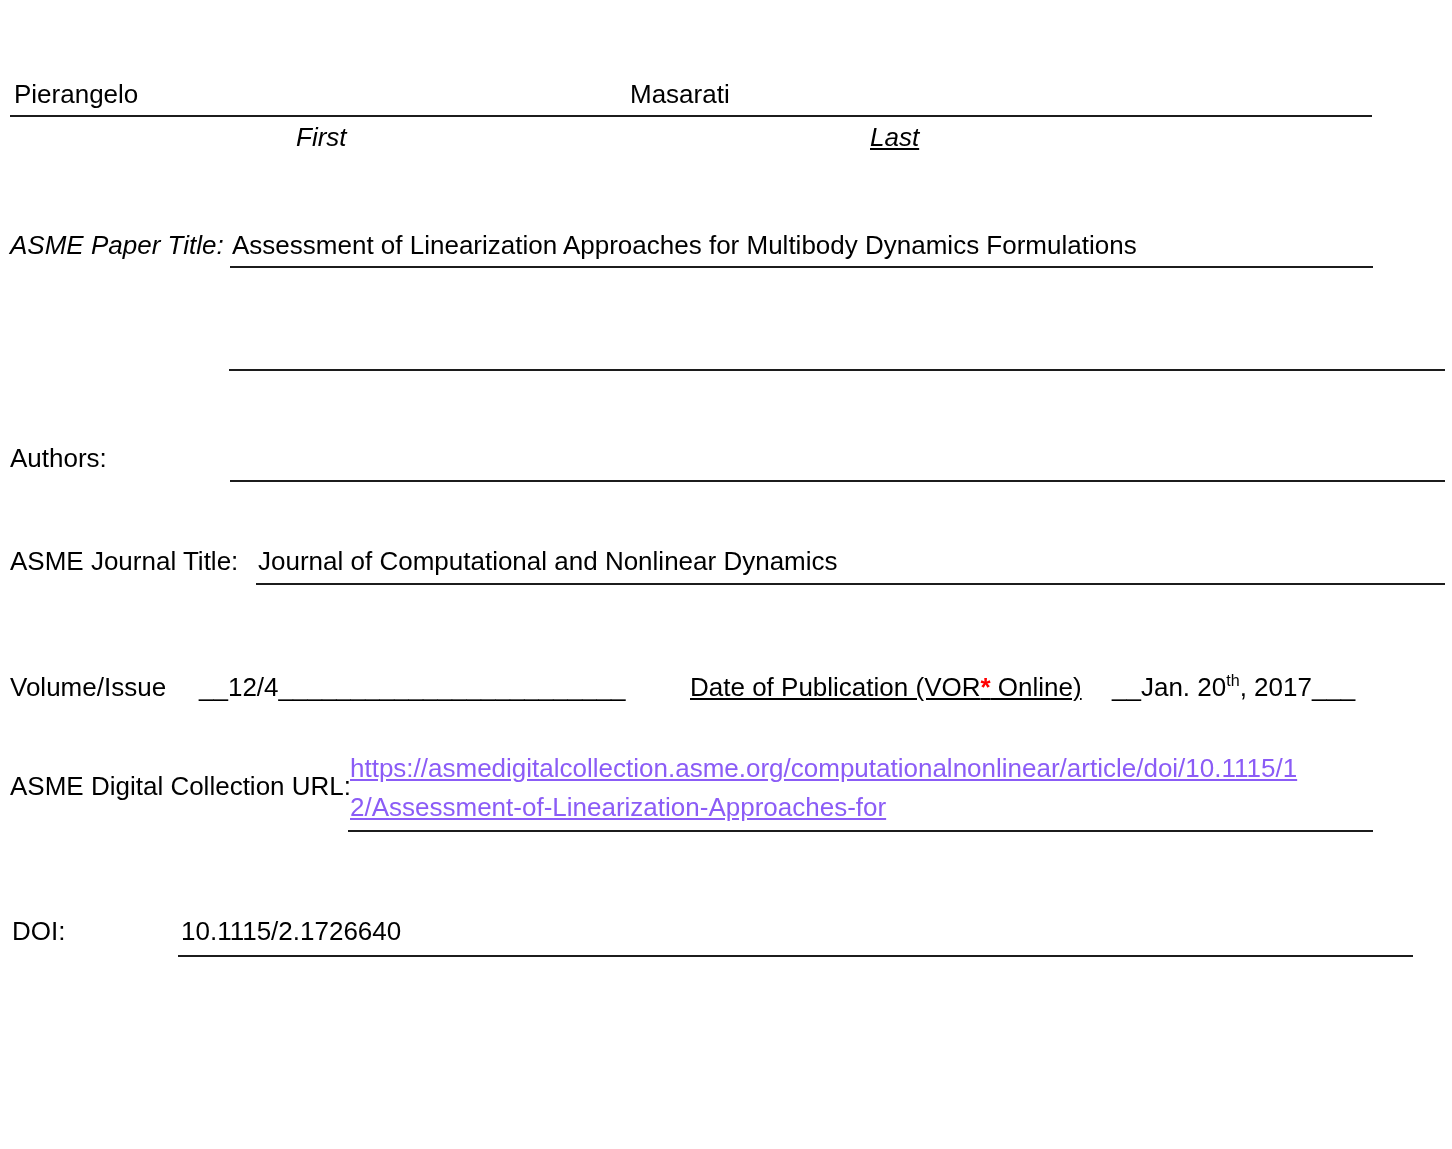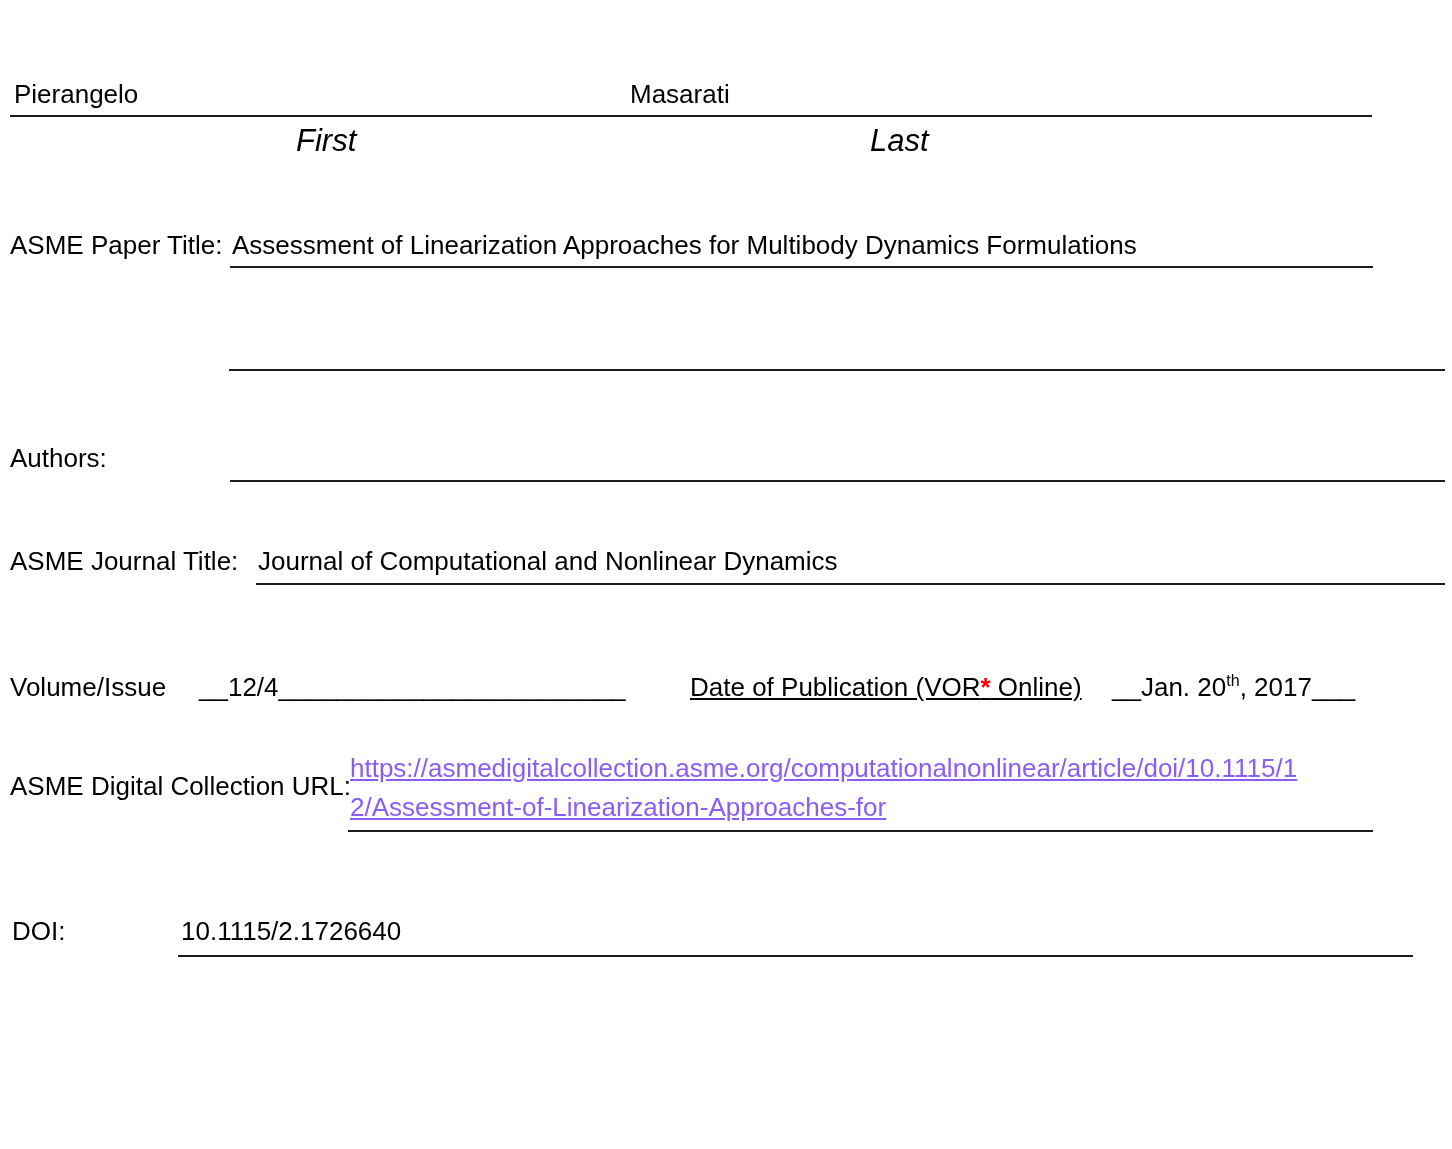--- a/index.html
+++ b/index.html
@@ -13,21 +13,21 @@
     overflow: hidden;
   }
   .t {
     position: absolute;
     font-size: 26px;
     line-height: 1.2;
     white-space: pre;
     color: #000000;
   }
   .italic { font-style: italic; }
-  .small { font-size: 31px; }
+  .small { font-size: 26px; }
   .rule {
     position: absolute;
     height: 2px;
     background: #1c1c1c;
   }
   .link {
     position: absolute;
     font-size: 26px;
     line-height: 1.2;
     white-space: pre;
@@ -40,23 +40,23 @@
 </style>
 </head>
 <body>
 
 <div class="page">
 
   <span class="t" style="left:14px; top:79px;">Pierangelo</span>
   <span class="t" style="left:630px; top:79px;">Masarati</span>
   <div class="rule" style="left:10px; top:115px; width:1362px;"></div>
   <span class="t italic small" style="left:296px; top:122px;">First</span>
-  <span class="t italic small" style="left:870px; top:122px;">Last</span>
+  <span class="t italic small" style="left:870px; top:122px;text-decoration:underline;">Last</span>
 
-  <span class="t" style="left:10px; top:230px;">ASME Paper Title:</span>
+  <span class="t" style="left:10px; top:230px;font-style:italic;">ASME Paper Title:</span>
   <span class="t" style="left:232px; top:230px;">Assessment of Linearization Approaches for Multibody Dynamics Formulations</span>
   <div class="rule" style="left:230px; top:266px; width:1143px;"></div>
 
   <div class="rule" style="left:229px; top:369px; width:1223px;"></div>
 
   <span class="t" style="left:10px; top:443px;">Authors:</span>
   <div class="rule" style="left:230px; top:480px; width:1222px;"></div>
 
   <span class="t" style="left:258px; top:546px;">Journal of Computational and Nonlinear Dynamics</span>
   <span class="t" style="left:10px; top:546px;">ASME Journal Title:</span>

